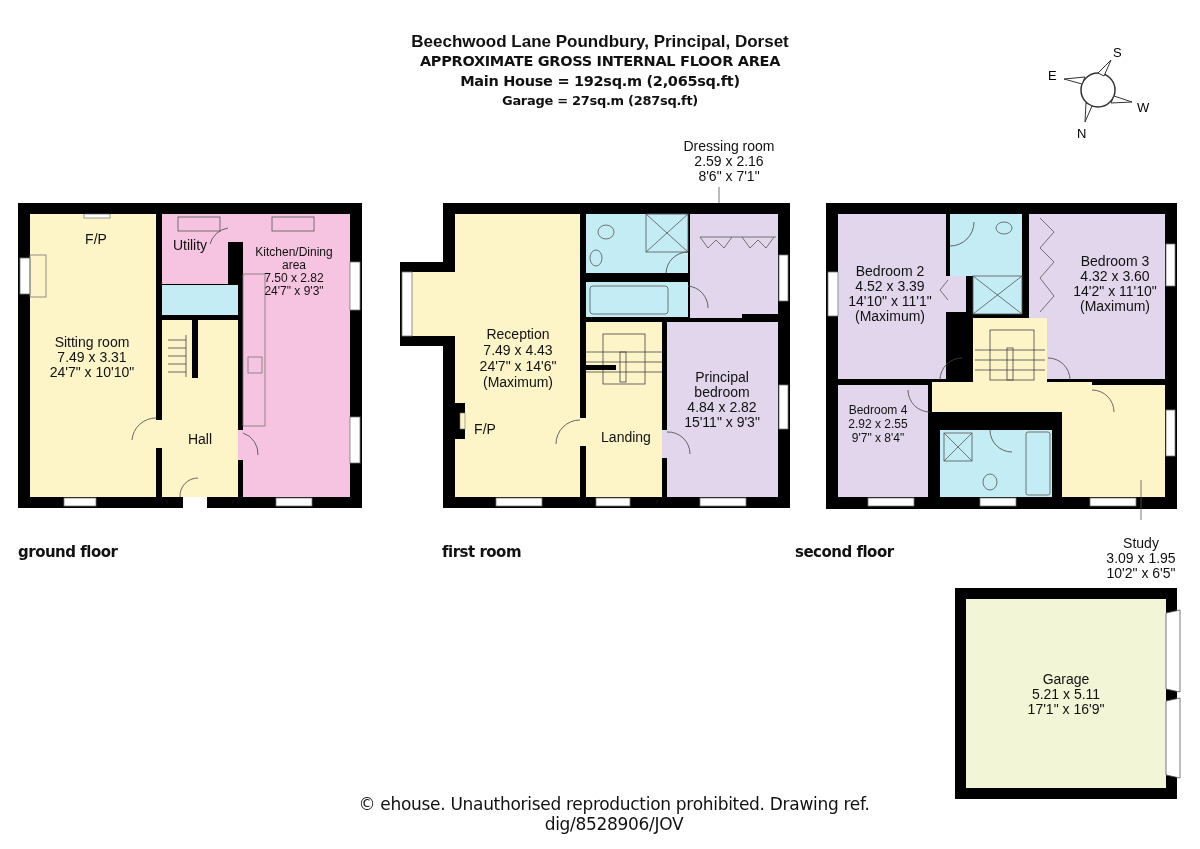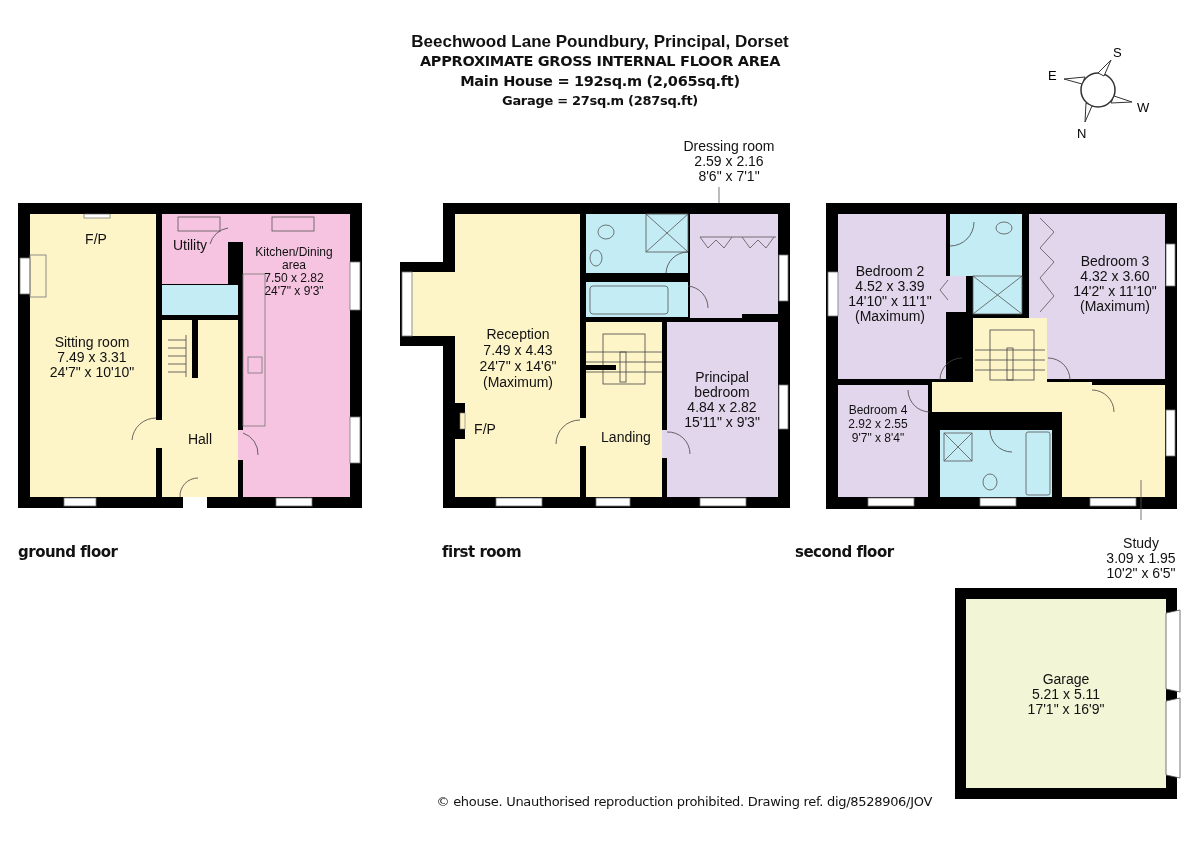--- a/index.html
+++ b/index.html
@@ -3,21 +3,21 @@
 <meta charset="utf-8">
 <style>
   html,body{margin:0;padding:0;background:#ffffff;}
   body{width:1200px;height:849px;position:relative;overflow:hidden;font-family:"Liberation Sans",sans-serif;color:#111;}
   .hdr{position:absolute;left:300px;width:600px;text-align:center;font-weight:bold;}
   .hdr1{top:32px;font-size:17px;}
   .hdr2{top:53px;font-size:14.5px;font-family:"DejaVu Sans",sans-serif;letter-spacing:-0.3px;}
   .hdr3{top:73px;font-size:14.5px;font-family:"DejaVu Sans",sans-serif;letter-spacing:-0.3px;}
   .hdr4{top:93px;font-size:13px;font-family:"DejaVu Sans",sans-serif;letter-spacing:-0.3px;}
   .floorlabel{position:absolute;top:531px;font-weight:bold;font-size:15px;font-family:"DejaVu Sans",sans-serif;letter-spacing:-0.5px;margin-top:12px;}
-  .footer{position:absolute;top:794px;left:312px;width:620px;text-align:right;font-size:13px;font-family:"DejaVu Sans",sans-serif;letter-spacing:-0.3px;}
+  .footer{position:absolute;top:794px;left:304px;width:620px;text-align:center;font-size:17px;font-family:"DejaVu Sans",sans-serif;letter-spacing:-0.3px;}
   svg{position:absolute;left:0;top:0;}
   .rl{font-family:"Liberation Sans",sans-serif;font-size:14px;fill:#111;text-anchor:middle;}
   .rs{font-family:"Liberation Sans",sans-serif;font-size:12px;fill:#111;text-anchor:middle;}
 </style>
 </head>
 <body>
 
 <div class="hdr hdr1">Beechwood Lane Poundbury, Principal, Dorset</div>
 <div class="hdr hdr2">APPROXIMATE GROSS INTERNAL FLOOR AREA</div>
 <div class="hdr hdr3">Main House = 192sq.m (2,065sq.ft)</div>

